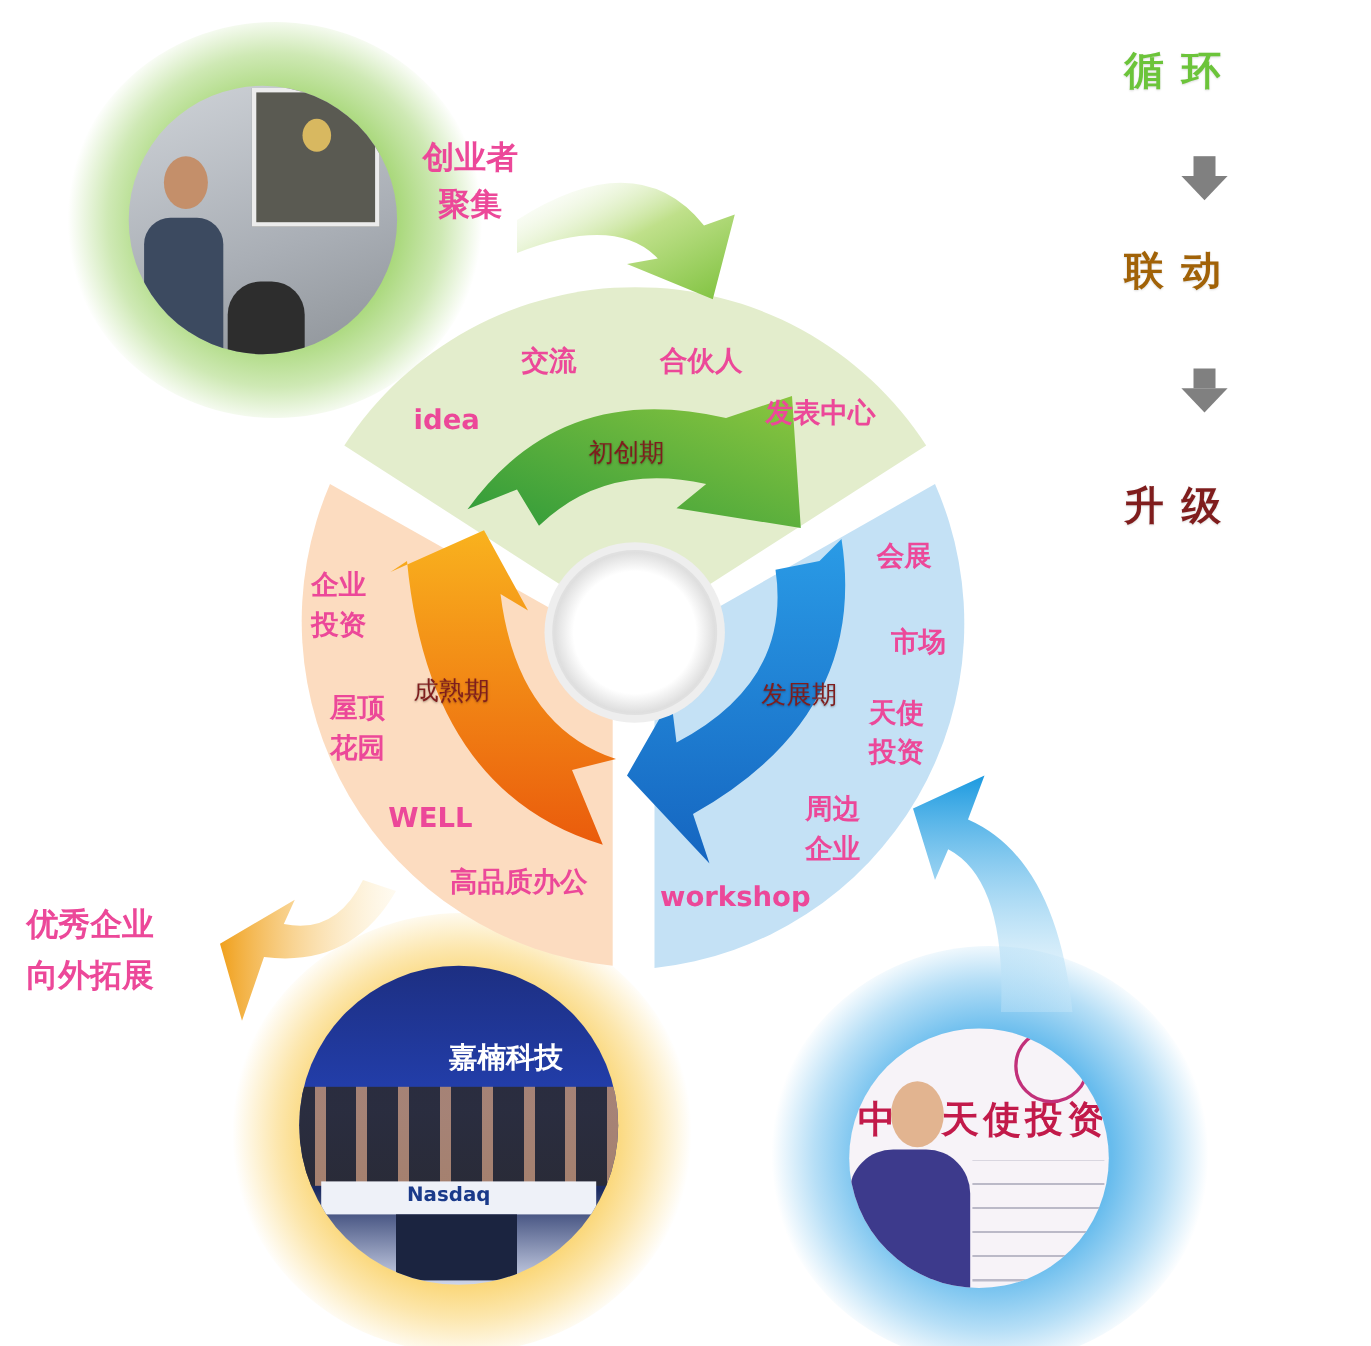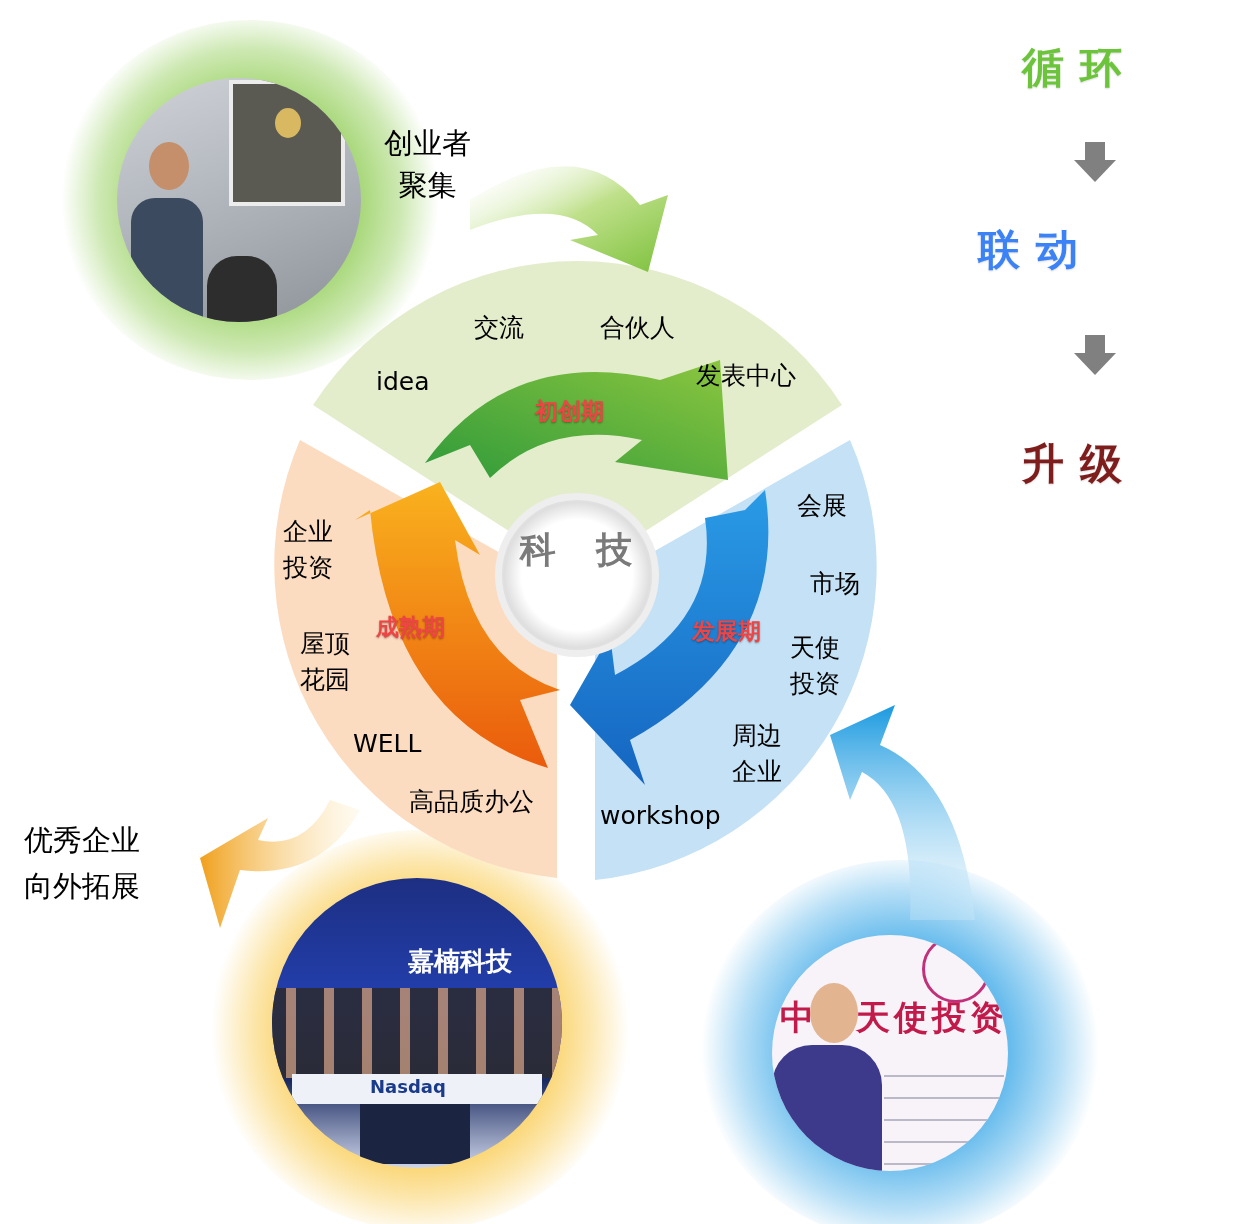--- a/index.html
+++ b/index.html
@@ -1,21 +1,21 @@
 <!DOCTYPE html>
 <html><head>
 <meta charset="utf-8">
 <style>
   html,body{margin:0;padding:0;background:#ffffff;}
   body{width:1246px;height:1224px;position:relative;overflow:hidden;font-family:"DejaVu Sans","Liberation Sans",sans-serif;}
   .abs{position:absolute;}
-  .lbl{position:absolute;color:#000000;font-weight:normal;font-size:25px;line-height:1.45;white-space:nowrap;}
+  .lbl{position:absolute;color:#ec4899;font-weight:bold;font-size:25px;line-height:1.45;white-space:nowrap;}
   .lbl.c{text-align:center;}
-  .stage{position:absolute;color:#ef4444;font-weight:bold;font-size:23px;text-shadow:0 1px 2px rgba(0,0,0,0.35);white-space:nowrap;}
-  .side{position:absolute;font-weight:bold;font-size:42px;letter-spacing:16px;white-space:nowrap;text-shadow:0 1px 2px rgba(0,0,0,0.15);}
+  .stage{position:absolute;color:#7f1d1d;font-weight:normal;font-size:23px;text-shadow:0 1px 2px rgba(0,0,0,0.35);white-space:nowrap;}
+  .side{position:absolute;font-weight:bold;font-size:36px;letter-spacing:16px;white-space:nowrap;text-shadow:0 1px 2px rgba(0,0,0,0.15);}
   .glow{position:absolute;border-radius:50%;}
   .photo{position:absolute;border-radius:50%;overflow:hidden;}
   .center-text{position:absolute;color:#7a7a7a;font-size:36px;letter-spacing:14px;line-height:1.35;text-align:center;font-weight:bold;}
 </style>
 </head>
 <body>
 
 <div class="glow" style="left:60px;top:20px;width:380px;height:360px;background:radial-gradient(circle, rgba(158,211,106,0.95) 40%, rgba(158,211,106,0.5) 58%, rgba(255,255,255,0) 72%);"></div>
 <div class="glow" style="left:210px;top:830px;width:420px;height:400px;background:radial-gradient(circle, rgba(249,201,74,0.95) 40%, rgba(249,201,74,0.45) 58%, rgba(255,255,255,0) 72%);"></div>
 <div class="glow" style="left:700px;top:860px;width:400px;height:380px;background:radial-gradient(circle, rgba(95,184,236,0.95) 40%, rgba(95,184,236,0.45) 58%, rgba(255,255,255,0) 72%);"></div>
@@ -96,21 +96,20 @@
 
 <div class="photo" style="left:772px;top:935px;width:236px;height:236px;background:#f7f3f8;">
   <div class="abs" style="left:8px;top:60px;color:#c21a4a;font-size:34px;font-weight:bold;letter-spacing:4px;">中国天使投资</div>
   <div class="abs" style="left:150px;top:0px;width:62px;height:62px;border:3px solid #c2307a;border-radius:50%;"></div>
   <div class="abs" style="left:0;top:110px;width:110px;height:130px;background:#3d3a8c;border-radius:40px 40px 0 0;"></div>
   <div class="abs" style="left:38px;top:48px;width:48px;height:60px;background:#e2b490;border-radius:50%;"></div>
   <div class="abs" style="left:112px;top:120px;width:120px;height:110px;background:repeating-linear-gradient(180deg,transparent 0 20px,#8a8aa0 20px 22px);opacity:0.55;"></div>
 </div>
 
 <div class="center-text" style="left:503px;top:526px;width:160px;">
-  <div>科 技</div>
 </div>
 
 <div class="stage" style="left:535px;top:396px;">初创期</div>
 <div class="stage" style="left:692px;top:616px;">发展期</div>
 <div class="stage" style="left:376px;top:612px;">成熟期</div>
 
 <div class="lbl" style="left:376px;top:364px;">idea</div>
 <div class="lbl" style="left:474px;top:310px;">交流</div>
 <div class="lbl" style="left:600px;top:310px;">合伙人</div>
 <div class="lbl" style="left:696px;top:358px;">发表中心</div>
@@ -143,14 +142,14 @@
   <div>聚集</div>
 </div>
 <div class="lbl" style="left:24px;top:817px;font-size:29px;line-height:1.6;">
   <div>优秀企业</div>
   <div>向外拓展</div>
 </div>
 <div class="lbl c" style="left:1012px;top:815px;width:232px;font-size:29px;line-height:1.6;">
 </div>
 
 <div class="side" style="left:1022px;top:40px;color:#6cc43a;">循环</div>
-<div class="side" style="left:978px;top:222px;color:#3b82f6;">联动</div>
+<div class="side" style="left:1022px;top:222px;color:#a16207;">联动</div>
 <div class="side" style="left:1022px;top:436px;color:#7f1d1d;">升级</div>
 
 </body></html>

